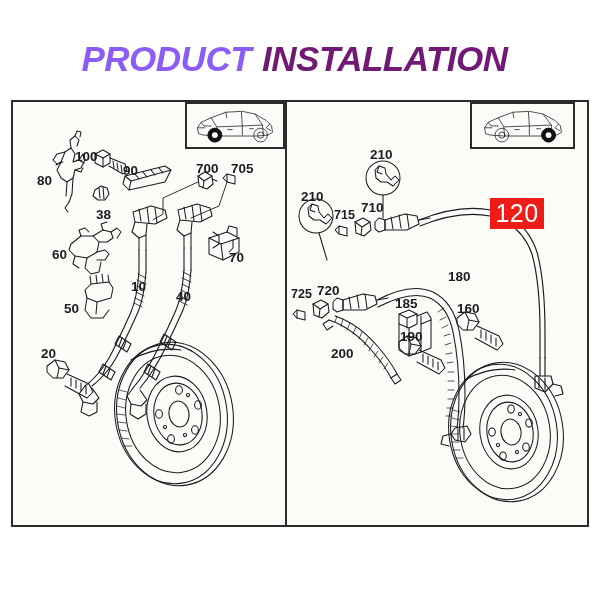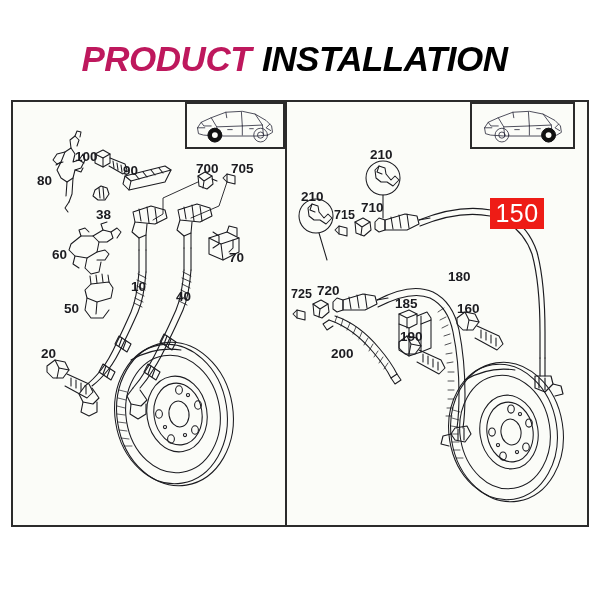--- a/index.html
+++ b/index.html
@@ -28,22 +28,22 @@
     white-space: nowrap;
   }
   .title-word {
     font-family: "Liberation Sans", sans-serif;
     font-weight: bold;
     font-style: italic;
     font-size: 35px;
     letter-spacing: -0.5px;
     line-height: 1;
   }
-  .title-black { color: #be185d; }
-  .title-red   { color: #000000; }
+  .title-black { color: #8b5cf6; }
+  .title-red   { color: #701a75; }
   .title-gap   { display: inline-block; width: 11px; }
 
   
   #diagram-frame {
     position: absolute;
     left: 11px;
     top: 100px;
     width: 578px;
     height: 427px;
     border: 2px solid #2b2b2b;
@@ -497,21 +497,21 @@
             <circle cx="30" cy="34" r="7.5"></circle>
             <circle cx="30" cy="34" r="3.4"></circle>
             <circle cx="81" cy="34" r="7.5"></circle>
           </g>
           <circle cx="81" cy="34" r="7.5" fill="#111111" stroke="#111111" stroke-width="1"></circle>
           <circle cx="81" cy="34" r="3.2" fill="#fbfcf8"></circle>
         </svg>
       </div>
 
       <div id="highlight-150">
-        <span class="badge-text">150</span>
+        <span class="badge-text">120</span>
       </div>
 
       <div class="lbl" style="left:83px;  top:46px;">210</div>
       <div class="lbl" style="left:14px;  top:88px;">210</div>
       <div class="lbl sm" style="left:47px; top:107px;">715</div>
       <div class="lbl" style="left:74px;  top:99px;">710</div>
       <div class="lbl sm" style="left:4px;  top:186px;">725</div>
       <div class="lbl" style="left:30px;  top:182px;">720</div>
       <div class="lbl" style="left:161px; top:168px;">180</div>
       <div class="lbl" style="left:108px; top:195px;">185</div>

